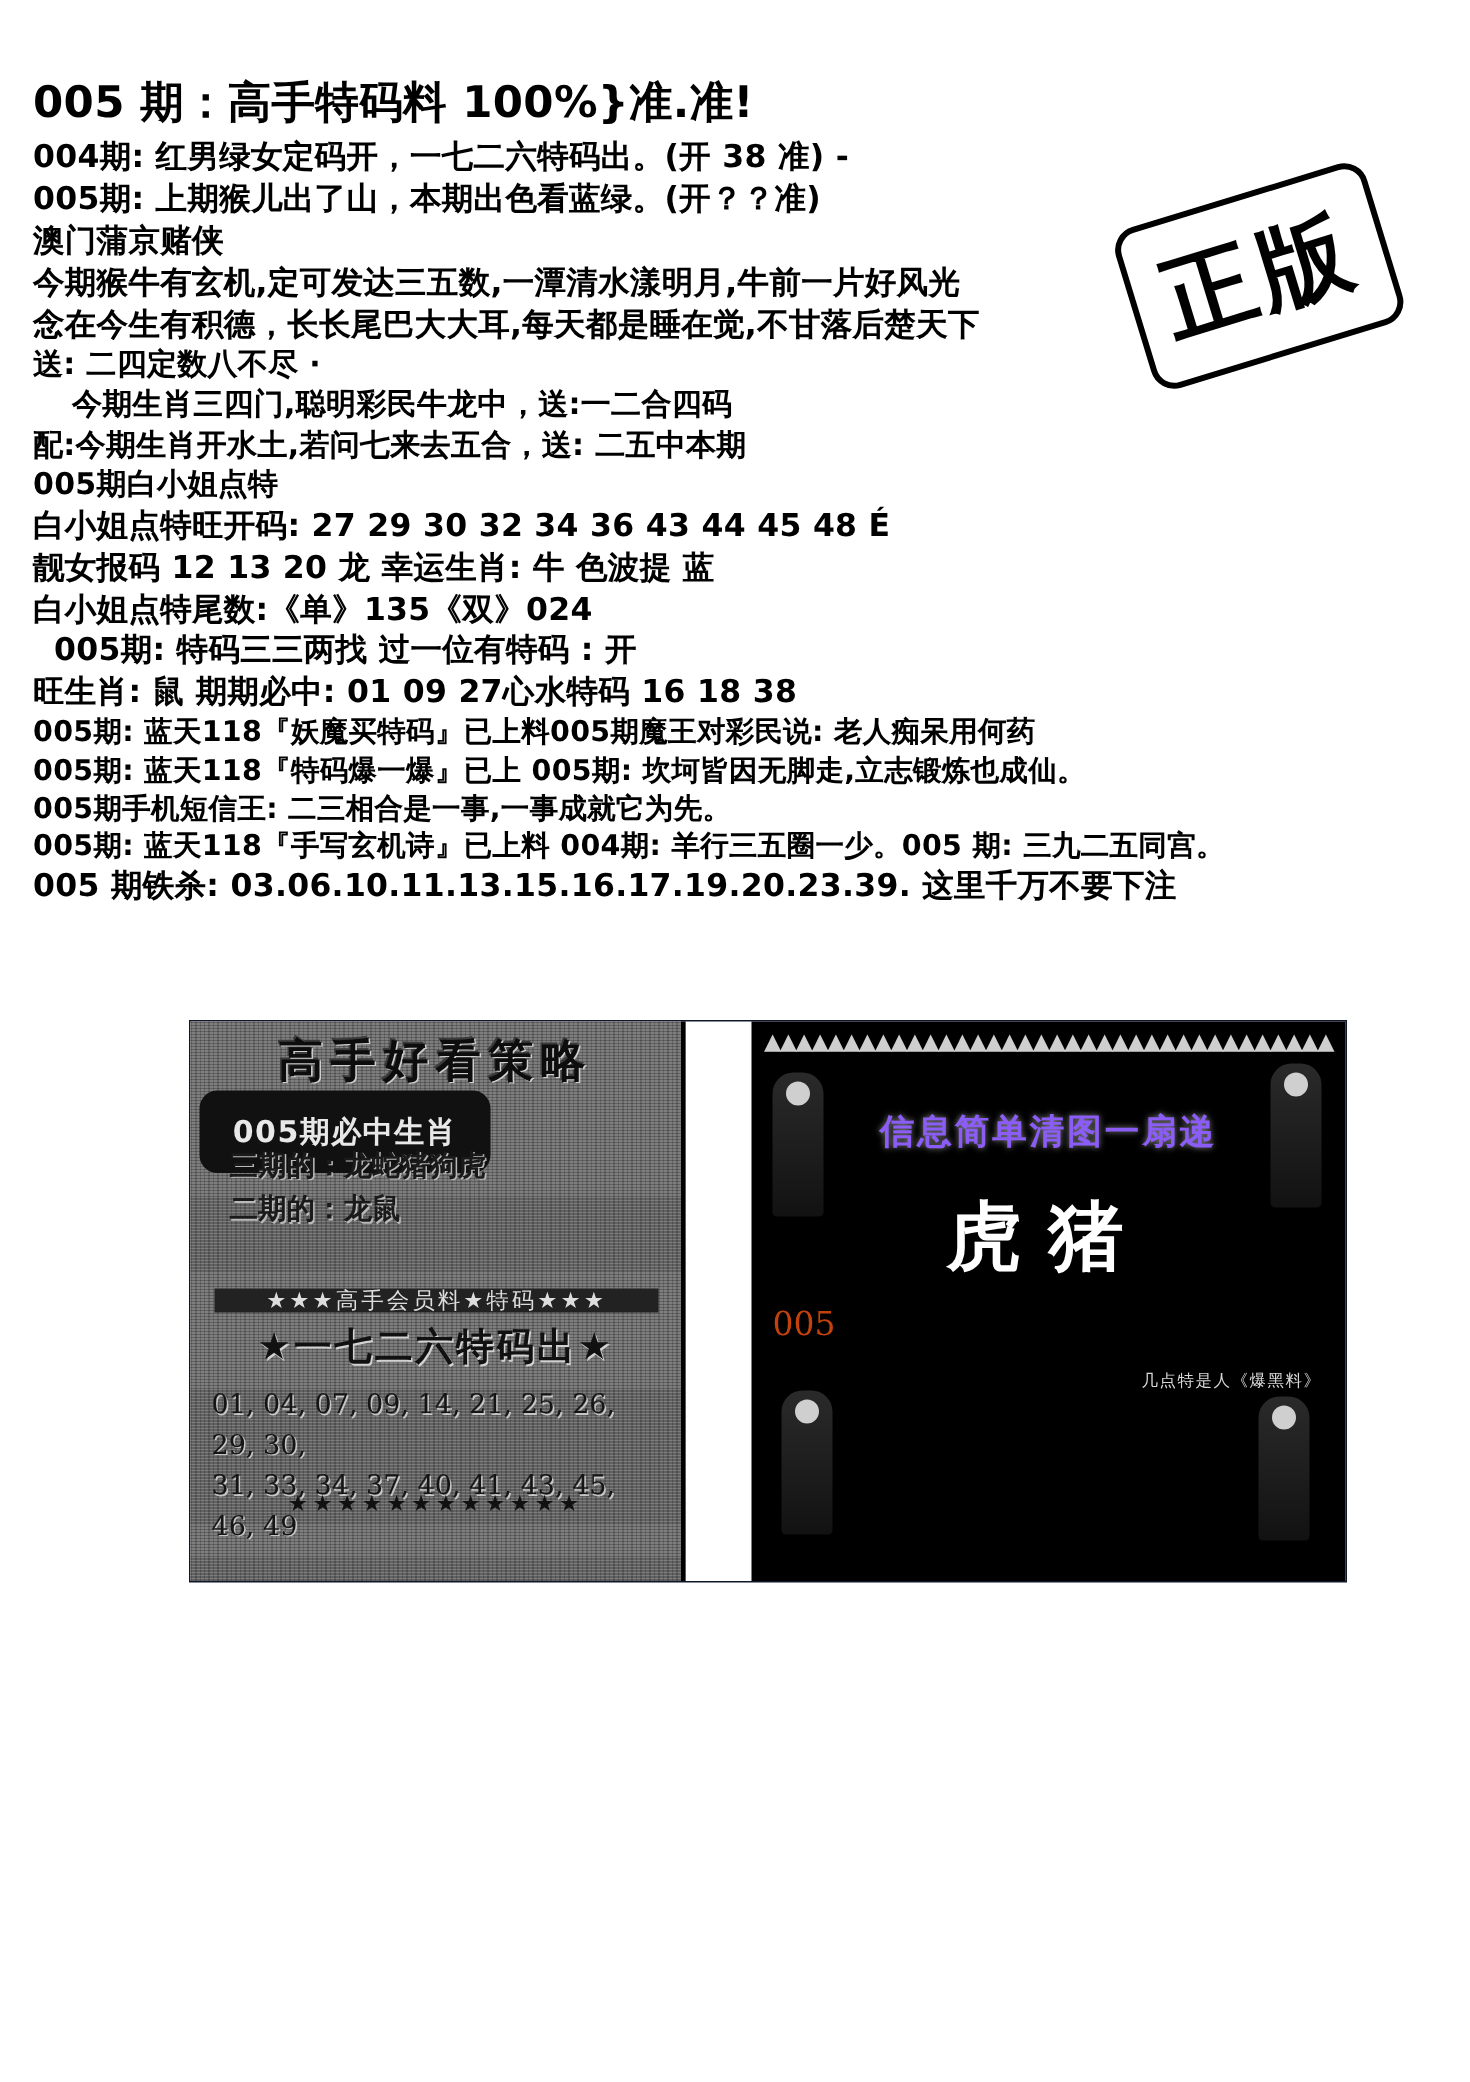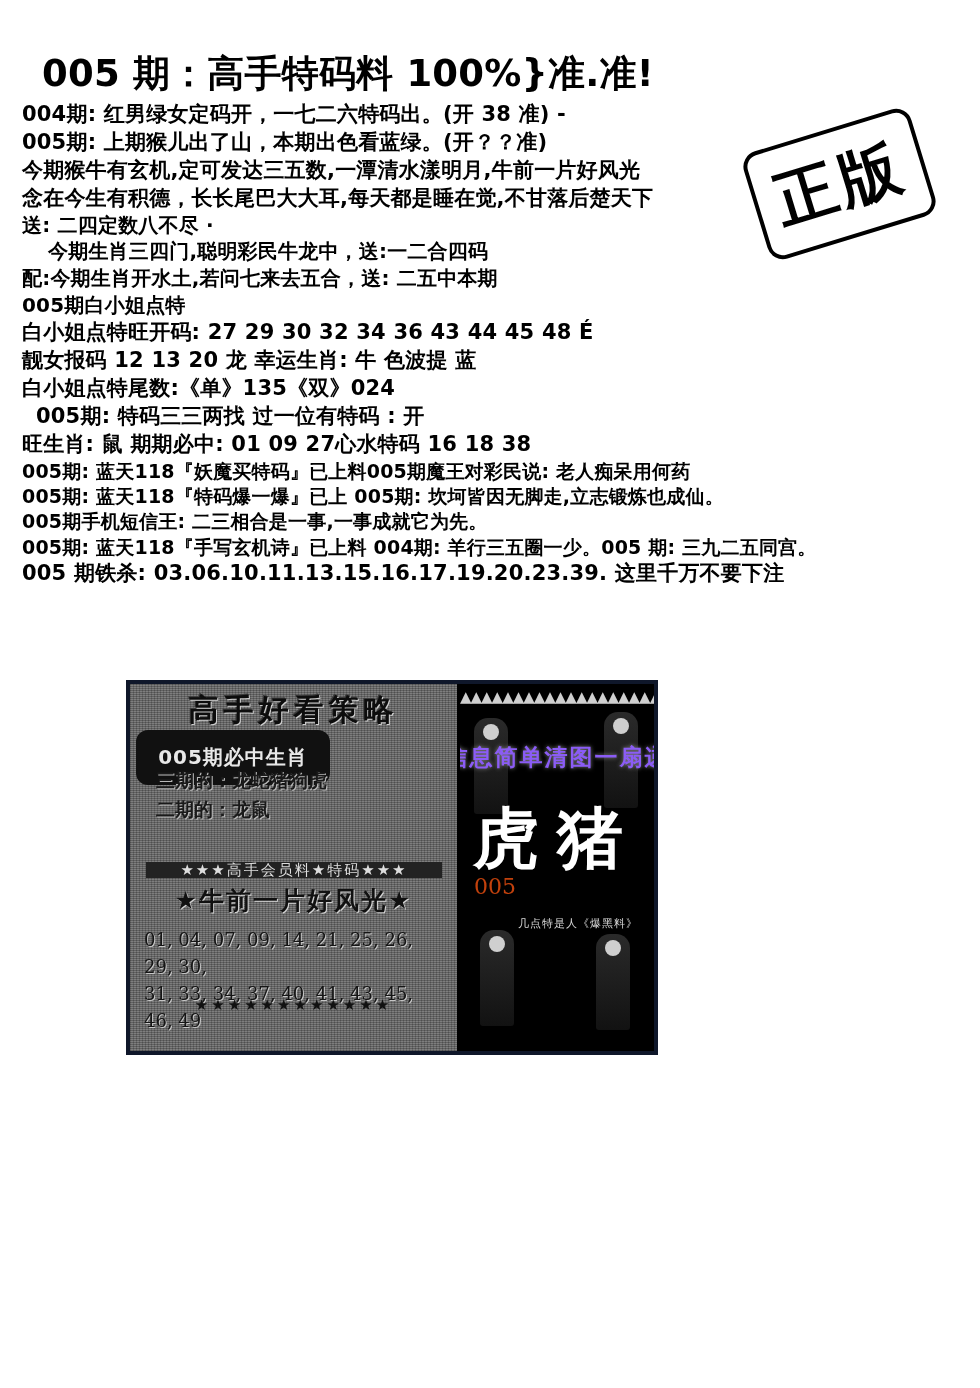--- a/index.html
+++ b/index.html
@@ -27,23 +27,22 @@
     top: 50px;
     width: 930px;
   }
   .line {
     white-space: nowrap;
     line-height: 1.28;
     font-weight: bold;
     letter-spacing: 0.2px;
   }
   .l-title {
-    font-size: 37px;
+    font-size: 29px;
     margin-bottom: 4px;
-    margin-left: 20px;
   }
   .l-big {
     font-size: 21px;
     margin-bottom: 1px;
   }
   .l-med {
     font-size: 20px;
     margin-bottom: 1px;
   }
   .l-sm {
@@ -78,25 +77,26 @@
     letter-spacing: 4px;
     line-height: 1;
     font-family: "DejaVu Serif", "Liberation Serif", serif;
   }
 
   
   .images {
     position: absolute;
     left: 126px;
     top: 680px;
-    width: 532px;
+    width: 772px;
     height: 375px;
     display: flex;
-    border: 4px solid #0f172a;
+    border: 1px solid #0f172a;
     box-sizing: border-box;
+    gap: 44px;
   }
   .img-left {
     width: 330px;
     height: 100%;
     position: relative;
     background: #6f6f6f;
     background-image:
       repeating-linear-gradient(0deg, rgba(0,0,0,0.18) 0 1px, rgba(255,255,255,0.06) 1px 2px),
       repeating-linear-gradient(90deg, rgba(0,0,0,0.14) 0 1px, rgba(255,255,255,0.05) 1px 3px);
     overflow: hidden;
@@ -218,21 +218,21 @@
     letter-spacing: 2px;
     white-space: nowrap;
     text-shadow: 0 0 4px #888;
     text-align: center;
   }
   .rp-main {
     position: absolute;
     top: 110px;
     left: 50%;
     transform: translateX(-50%);
-    font-size: 66px;
+    font-size: 50px;
     font-weight: bold;
     color: #ffffff;
     letter-spacing: 18px;
     white-space: nowrap;
     font-family: "DejaVu Serif", "Liberation Serif", serif;
   }
   .rp-issue {
     position: absolute;
     top: 190px;
     left: 14px;
@@ -272,20 +272,21 @@
 </style>
 </head>
 <body>
 
 <div class="page">
 
   <div class="text-block">
     <div class="line l-title">005 期：高手特码料 100%}准.准!</div>
     <div class="line l-big">004期: 红男绿女定码开，一七二六特码出。(开 38 准) -</div>
     <div class="line l-big">005期: 上期猴儿出了山，本期出色看蓝绿。(开？？准)</div>
+    <div class="line l-big">澳门蒲京赌侠</div>
     <div class="line l-big">今期猴牛有玄机,定可发达三五数,一潭清水漾明月,牛前一片好风光</div>
     <div class="line l-big">念在今生有积德，长长尾巴大大耳,每天都是睡在觉,不甘落后楚天下</div>
     <div class="line l-med">送: 二四定数八不尽 ·</div>
     <div class="line l-med indent2">今期生肖三四门,聪明彩民牛龙中，送:一二合四码</div>
     <div class="line l-med">配:今期生肖开水土,若问七来去五合，送: 二五中本期</div>
     <div class="line l-med">005期白小姐点特</div>
     <div class="line l-big">白小姐点特旺开码: 27 29 30 32 34 36 43 44 45 48 É</div>
     <div class="line l-big">靓女报码 12 13 20  龙   幸运生肖: 牛 色波提   蓝</div>
     <div class="line l-big">白小姐点特尾数:《单》135《双》024</div>
     <div class="line l-big indent1">005期: 特码三三两找  过一位有特码 :  开</div>
@@ -306,21 +307,21 @@
   <div class="images">
 
     <div class="img-left">
       <div class="gp-title">高手好看策略</div>
       <div class="gp-sub">005期必中生肖</div>
       <div class="gp-lines">
         <div>三期的：龙蛇猪狗虎</div>
         <div>二期的：龙鼠</div>
       </div>
       <div class="gp-banner">★★★高手会员料★特码★★★</div>
-      <div class="gp-member">★牛前一片好风光★</div>
+      <div class="gp-member">★一七二六特码出★</div>
       <div class="gp-nums">
         <div>01, 04, 07, 09, 14, 21, 25, 26, 29, 30,</div>
         <div>31, 33, 34, 37, 40, 41, 43, 45, 46, 49</div>
       </div>
       <div class="gp-stars">★★★★★★★★★★★★</div>
     </div>
 
     <div class="img-right">
       <div class="rp-top-deco">▲▲▲▲▲▲▲▲▲▲▲▲▲▲▲▲▲▲▲▲▲▲▲▲▲▲▲▲▲▲▲▲▲▲▲▲</div>
       <div class="figure fig-a"></div>

